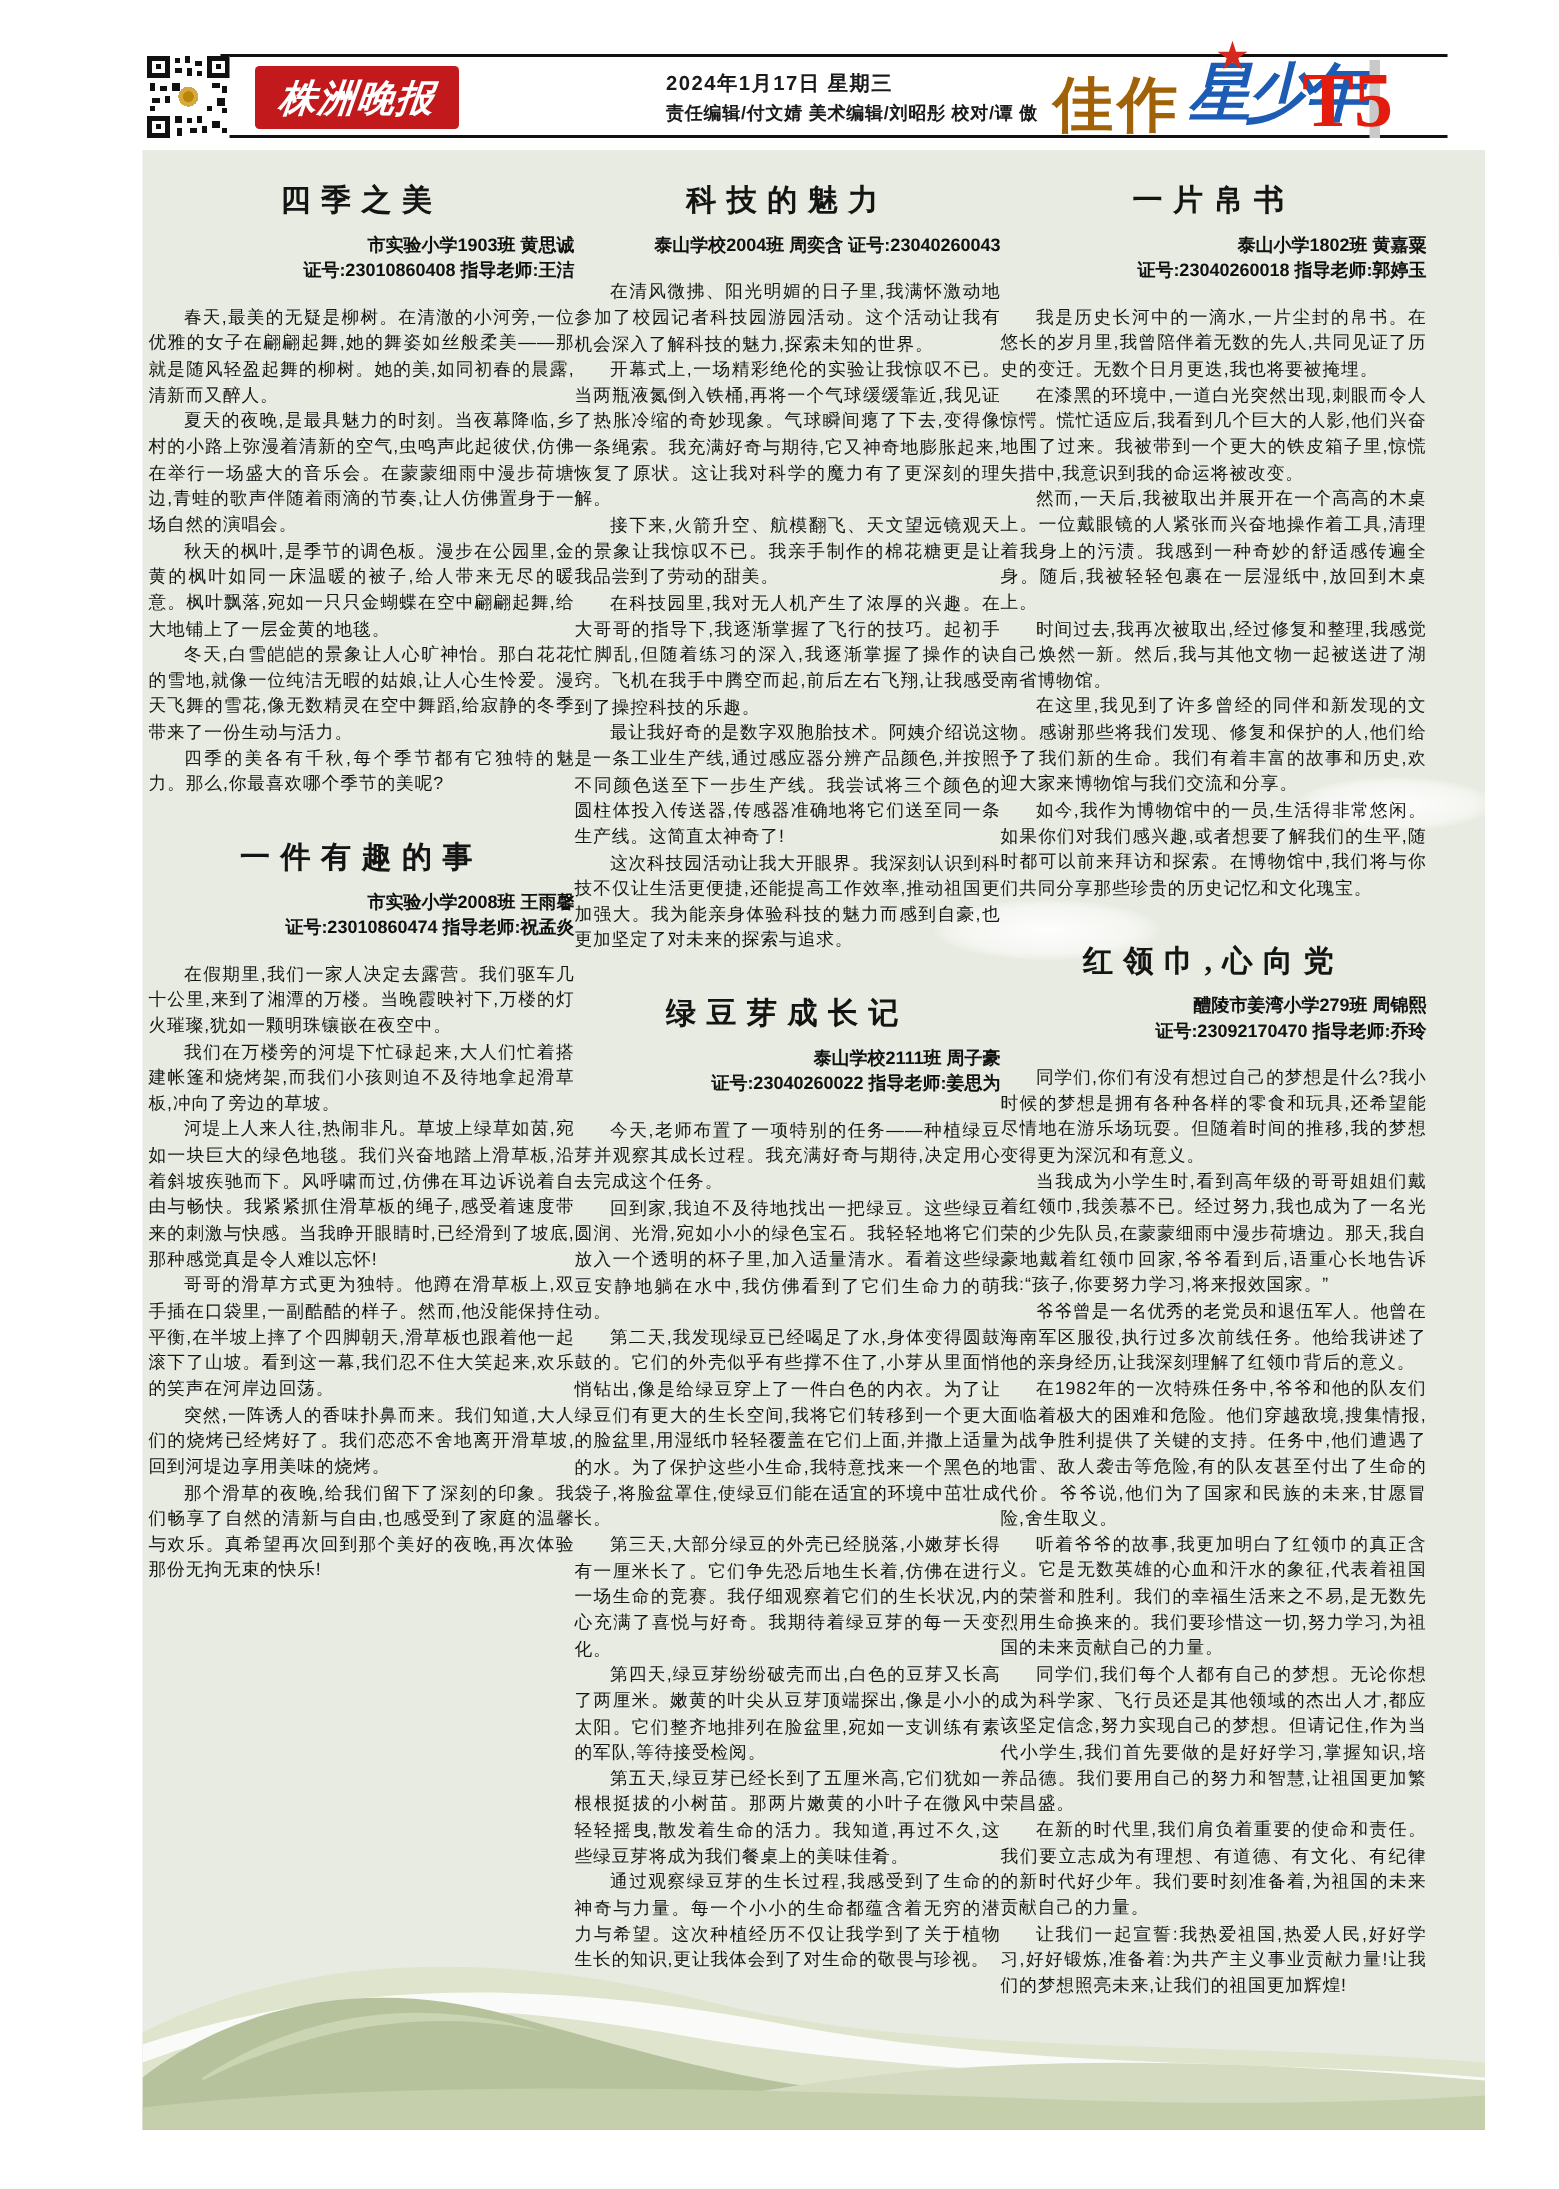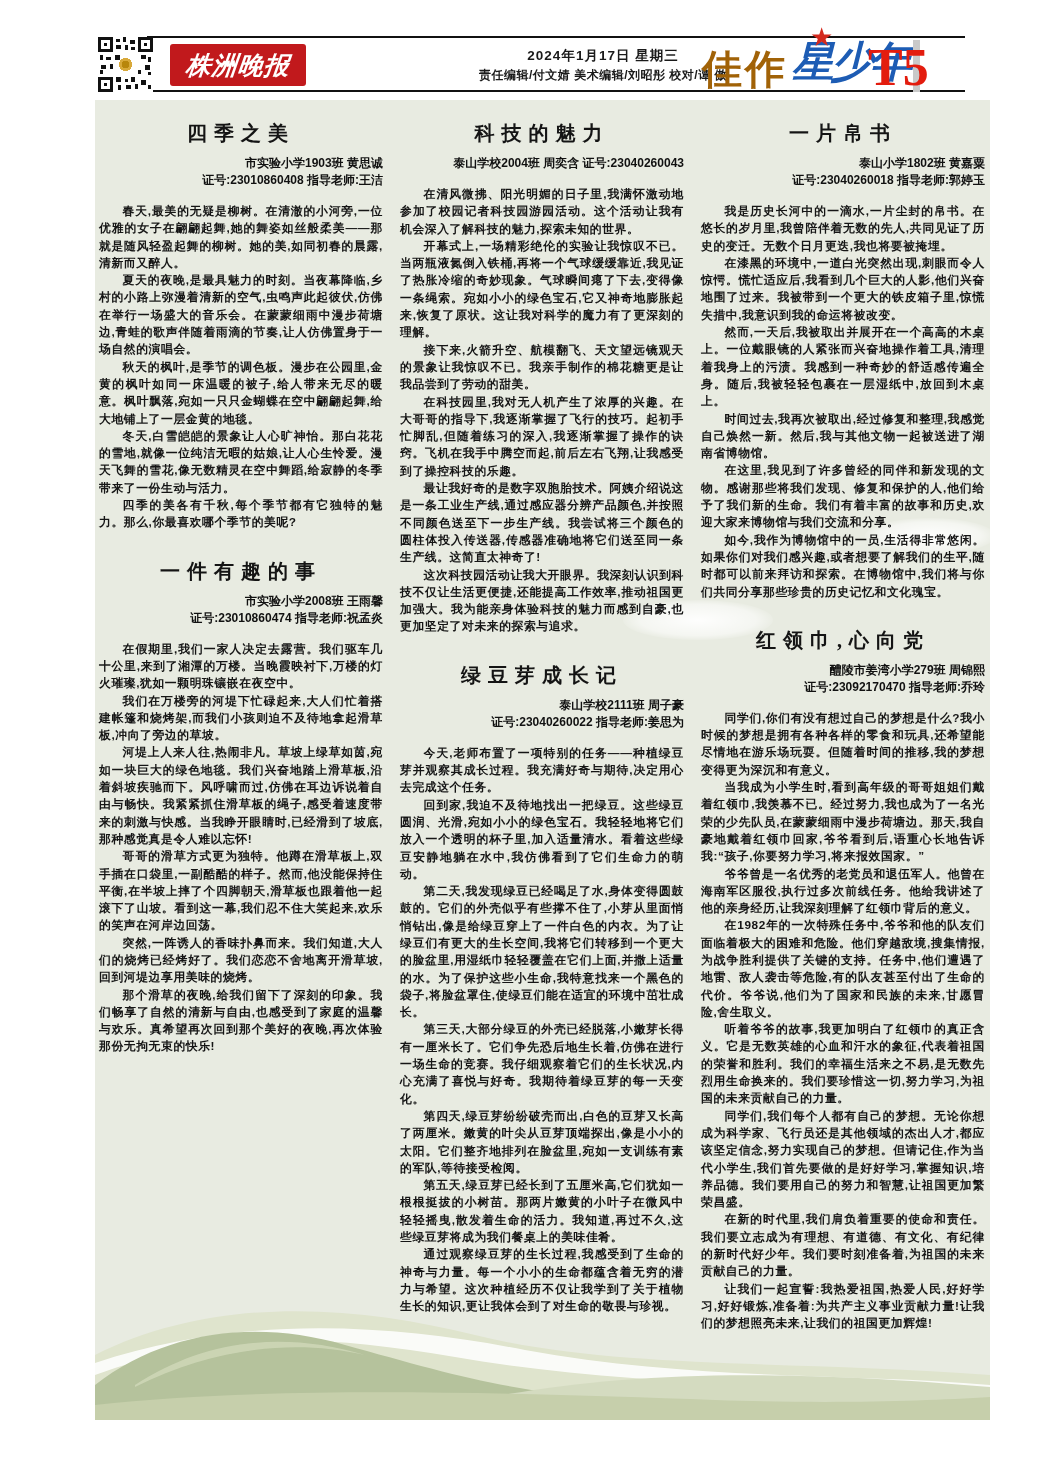--- a/index.html
+++ b/index.html
@@ -10,48 +10,48 @@
   
   .header{position:absolute;left:0;top:0;width:1039px;height:100px;background:#fff;}
   .rule{position:absolute;background:#111;height:2px;}
   .rule.top{left:147px;top:36px;width:818px;}
   .rule.bot{left:98px;top:90px;width:867px;}
   .qr{position:absolute;left:98px;top:37px;width:55px;height:55px;}
   .masthead{position:absolute;left:170px;top:44px;width:136px;height:42px;
     background:#c1191c;border-radius:3px;display:flex;align-items:center;justify-content:center;}
   .masthead span{color:#fff;font-weight:bold;font-style:italic;font-size:25px;
     letter-spacing:1px;font-family:"Liberation Serif",serif;transform:skewX(-6deg);}
-  .dateblock{position:absolute;left:428px;top:46px;width:350px;text-align:center;line-height:1.5;}
+  .dateblock{position:absolute;left:444px;top:46px;width:350px;text-align:left;line-height:1.5;}
   .dateblock .date{font-size:13.5px;font-weight:bold;letter-spacing:1px;}
   .dateblock .eds{font-size:12px;font-weight:bold;letter-spacing:.5px;}
   .jiazuo{position:absolute;left:702px;top:42px;font-size:40px;font-weight:bold;
     color:#a16207;letter-spacing:3px;font-family:"Liberation Sans",sans-serif;}
   .brand{position:absolute;left:792px;top:34px;width:120px;height:58px;}
   .brand .txt{color:#1d5cb4;font-size:42px;font-weight:bold;font-style:italic;
     letter-spacing:-3px;font-family:"Liberation Serif",serif;
     text-shadow:1px 1px 0 #fff,-1px -1px 0 #fff;}
   .brand .star{position:absolute;left:18px;top:-12px;color:#d42a1e;font-size:26px;font-style:normal;}
   .hdr-divider{position:absolute;left:913px;top:40px;width:7px;height:52px;background:#c9c9c9;}
   .pageno{position:absolute;left:868px;top:38px;font-size:52px;font-weight:bold;color:#e31c0e;
     font-family:Liberation Serif, serif;}
 
   
   .content{position:absolute;left:95px;top:100px;width:895px;height:1320px;
     background:#e8ebe1;}
-  .cols{position:absolute;left:4px;top:16px;width:887px;display:flex;gap:17px;z-index:2;}
+  .cols{position:absolute;left:4px;top:16px;width:887px;display:flex;z-index:2;}
   .col{width:284px;flex:0 0 284px;}
 
   .essay{margin-bottom:26px;}
   .essay h2{margin:4px 0 8px 0;text-align:center;font-size:20px;font-weight:bold;
     letter-spacing:7px;color:#141414;font-family:"Liberation Serif",serif;}
   .byline{text-align:right;font-size:12px;font-weight:bold;line-height:17px;color:#111;}
   .byline:empty{display:none;}
   .essay .body{margin-top:14px;}
   .essay p{margin:0;font-size:11.8px;line-height:17.3px;text-align:justify;
-    text-indent:2em;letter-spacing:.6px;color:#151515;font-weight:bold;}
+    text-indent:2em;letter-spacing:.6px;color:#151515;}
 
   
   .cloud{position:absolute;background:radial-gradient(ellipse at center,
     rgba(255,255,255,.95) 0%,rgba(255,255,255,.55) 55%,rgba(255,255,255,0) 75%);
     border-radius:50%;z-index:1;}
   .cloud.c1{left:528px;top:500px;width:150px;height:40px;}
   .cloud.c2{left:770px;top:418px;width:130px;height:36px;}
 
   
   .landscape{position:absolute;left:0;bottom:0;width:895px;height:185px;z-index:0;}
@@ -178,21 +178,21 @@
         </article>
       </section>
 
       <section class="col">
         <article class="essay">
           <h2>科技的魅力</h2>
           <div class="byline">泰山学校2004班 周奕含 证号:23040260043</div>
 
           <div class="body">
             <p>在清风微拂、阳光明媚的日子里,我满怀激动地参加了校园记者科技园游园活动。这个活动让我有机会深入了解科技的魅力,探索未知的世界。</p>
-            <p>开幕式上,一场精彩绝伦的实验让我惊叹不已。当两瓶液氮倒入铁桶,再将一个气球缓缓靠近,我见证了热胀冷缩的奇妙现象。气球瞬间瘪了下去,变得像一条绳索。宛如小小的绿色宝石,它又神奇地膨胀起来,恢复了原状。这让我对科学的魔力有了更深刻的理解。</p>
+            <p>开幕式上,一场精彩绝伦的实验让我惊叹不已。当两瓶液氮倒入铁桶,再将一个气球缓缓靠近,我见证了热胀冷缩的奇妙现象。气球瞬间瘪了下去,变得像一条绳索。我充满好奇与期待,它又神奇地膨胀起来,恢复了原状。这让我对科学的魔力有了更深刻的理解。</p>
             <p>接下来,火箭升空、航模翻飞、天文望远镜观天的景象让我惊叹不已。我亲手制作的棉花糖更是让我品尝到了劳动的甜美。</p>
             <p>在科技园里,我对无人机产生了浓厚的兴趣。在大哥哥的指导下,我逐渐掌握了飞行的技巧。起初手忙脚乱,但随着练习的深入,我逐渐掌握了操作的诀窍。飞机在我手中腾空而起,前后左右飞翔,让我感受到了操控科技的乐趣。</p>
             <p>最让我好奇的是数字双胞胎技术。阿姨介绍说这是一条工业生产线,通过感应器分辨产品颜色,并按照不同颜色送至下一步生产线。我尝试将三个颜色的圆柱体投入传送器,传感器准确地将它们送至同一条生产线。这简直太神奇了!</p>
             <p>这次科技园活动让我大开眼界。我深刻认识到科技不仅让生活更便捷,还能提高工作效率,推动祖国更加强大。我为能亲身体验科技的魅力而感到自豪,也更加坚定了对未来的探索与追求。</p>
           </div>
         </article>
 
         <article class="essay">
           <h2>绿豆芽成长记</h2>
           <div class="byline">泰山学校2111班 周子豪</div>

